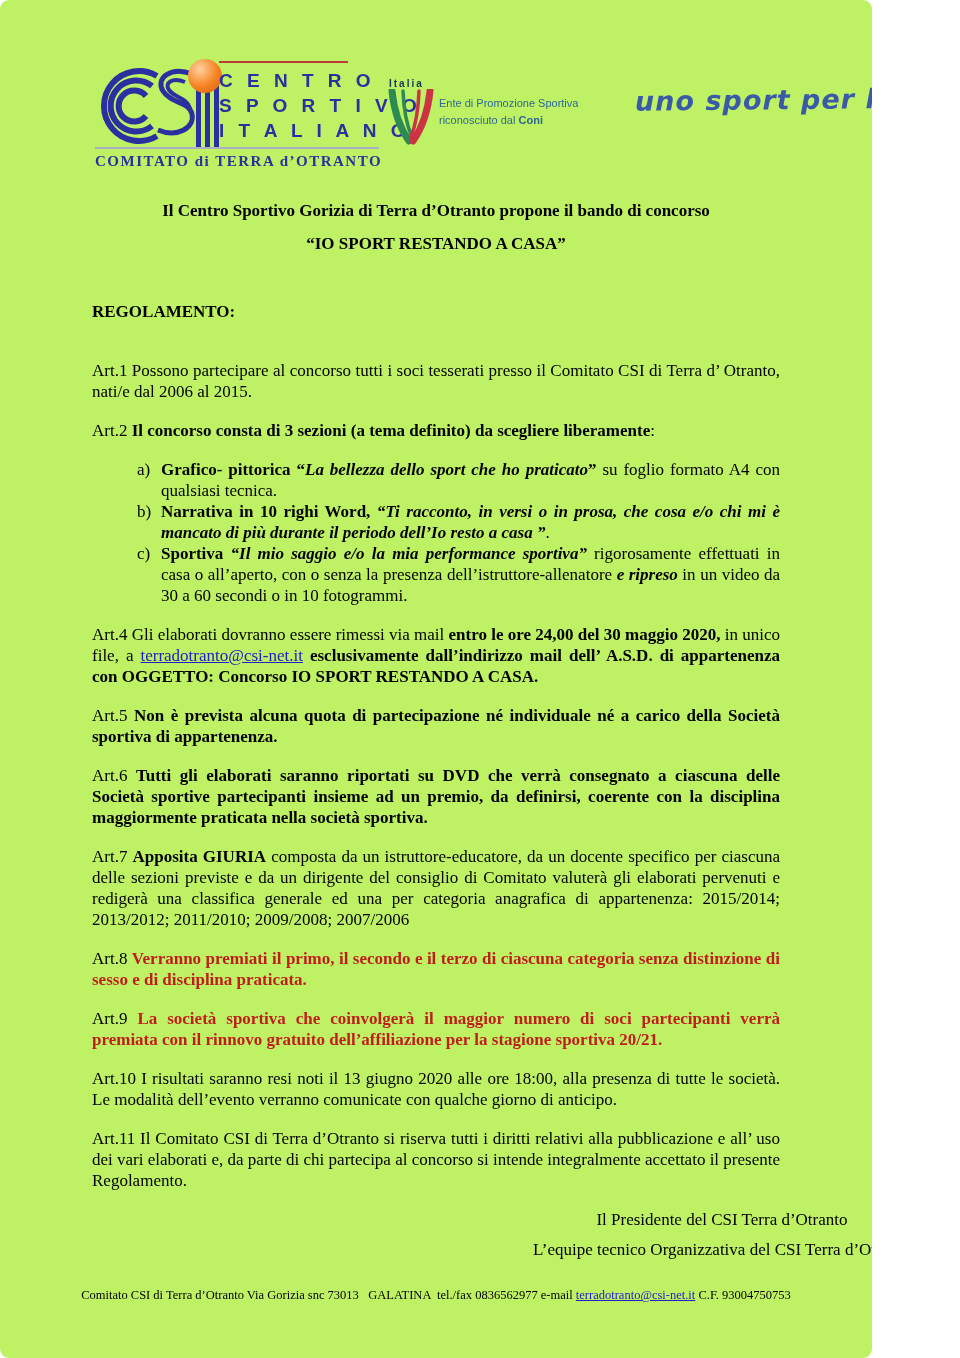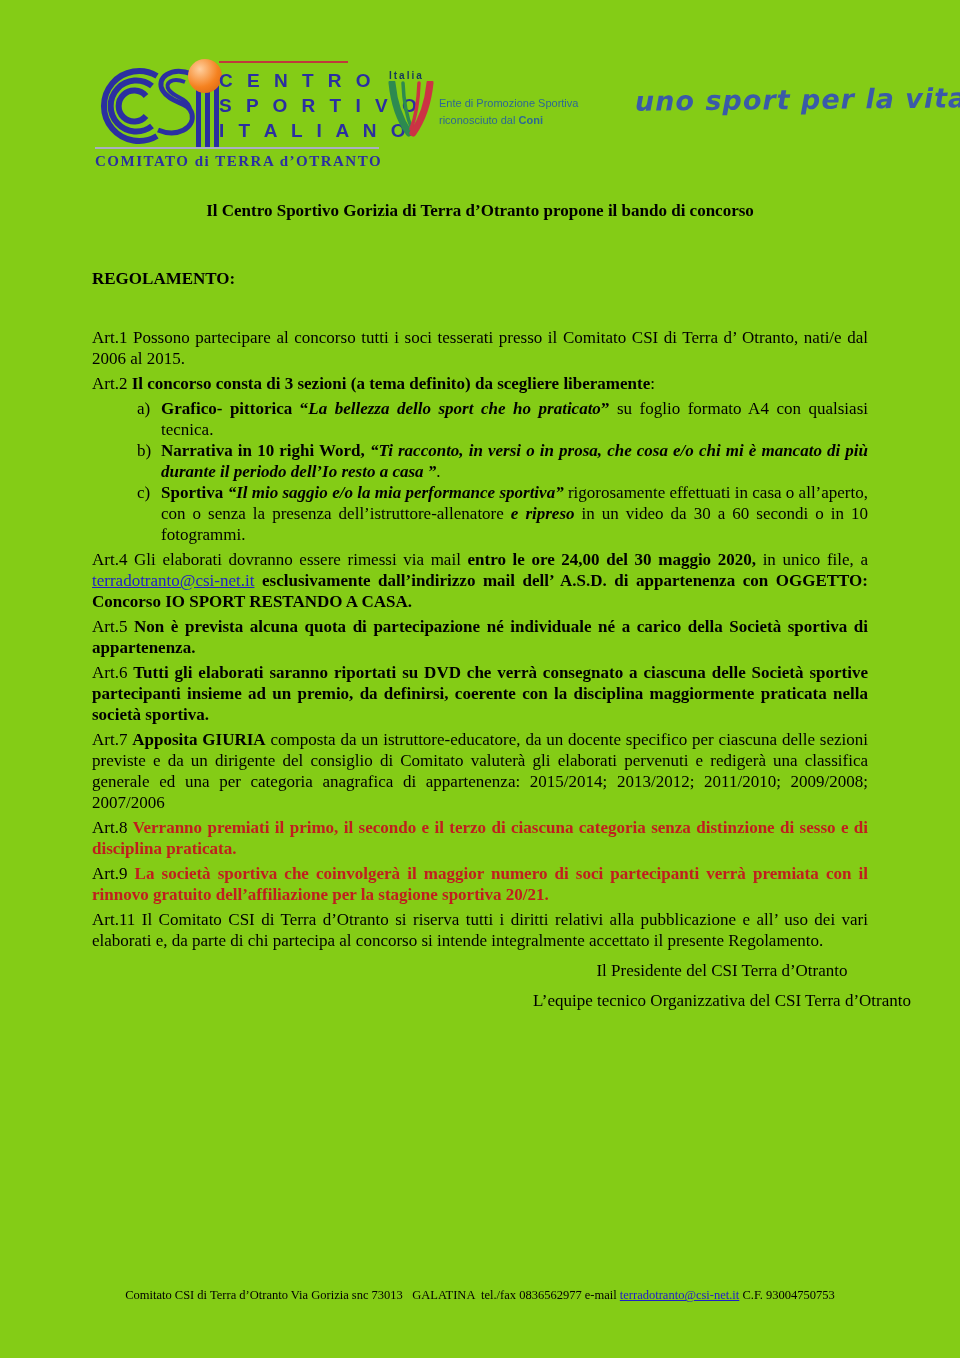--- a/index.html
+++ b/index.html
@@ -1,48 +1,48 @@
 <!DOCTYPE html>
 <html lang="it"><head>
 <meta charset="utf-8">
 <style>
   html,body{margin:0;padding:0;background:#ffffff;}
-  .page{position:relative;width:960px;height:1358px;background:#84cc16;overflow:hidden;
-        font-family:"Liberation Serif",serif;color:#000;}
+  .page{position:relative;width:872px;height:1358px;background:#bef264;overflow:hidden;
+        font-family:"Liberation Serif",serif;color:#000;border-radius:9px;}
 
   
   .header{position:relative;height:116px;margin:58px 0 0 95px;}
   .csi-logo{position:absolute;left:0;top:0;width:288px;}
   .logo-art{position:relative;height:89px;}
   .logo-art svg{position:absolute;left:0;top:2px;}
   .ball{position:absolute;left:93px;top:1px;width:34px;height:34px;border-radius:50%;
         background:radial-gradient(circle at 35% 30%, #ffcf9e 0%, #f58220 55%, #d2600a 100%);}
   .red-line{position:absolute;left:124px;top:3px;width:129px;height:2px;background:#c03a3a;}
   .logo-text{position:absolute;left:124px;top:10px;color:#2b2fa0;
              font-family:"Liberation Sans",sans-serif;font-weight:bold;font-size:19px;
              letter-spacing:4.5px;line-height:25px;white-space:nowrap;}
   .logo-divider{position:absolute;top:89px;left:0;width:284px;height:2px;background:#aab0c2;}
   .committee{position:absolute;top:95px;left:0;color:#2b2fa0;white-space:nowrap;
              font-family:Liberation Serif, serif;font-weight:bold;font-size:15px;letter-spacing:1.5px;}
 
-  .coni-emblem{position:absolute;left:292px;top:12px;width:50px;}
+  .coni-emblem{position:absolute;left:292px;top:20px;width:50px;}
   .italia-label{font-family:"Liberation Sans",sans-serif;font-weight:bold;font-size:10px;
                 color:#14375c;letter-spacing:2px;margin-left:2px;}
   .coni-text{position:absolute;left:344px;top:37px;font-family:Liberation Sans, sans-serif;
              font-size:11px;color:#2e6893;line-height:17px;white-space:nowrap;}
   .slogan{position:absolute;left:540px;top:26px;font-family:"DejaVu Sans",sans-serif;
           font-style:italic;font-weight:bold;font-size:27px;color:#3a5aa8;
           letter-spacing:1px;transform:rotate(-0.6deg);white-space:nowrap;}
 
   
   .content{margin:0 92px;font-size:17px;line-height:21px;}
   .t1{margin:26px 0 0;text-align:center;font-weight:bold;}
   .t2{margin:12px 0 0;text-align:center;font-weight:bold;}
   .reg{margin:47px 0 0;text-align:left;font-weight:bold;}
-  .para{margin:4px 0;text-align:justify;}
+  .para{margin:18px 0;text-align:justify;}
   .para.first{margin-top:38px;}
   .list{margin:0 0 0 45px;}
   .li{display:flex;}
   .marker{flex:0 0 24px;}
   .li-body{flex:1;text-align:justify;}
   .b{font-weight:bold;}
   .i{font-style:italic;}
   .red{color:#c01e1e;}
   .link{color:#2020c8;text-decoration:underline;cursor:pointer;}
 
@@ -101,20 +101,21 @@
     <div class="coni-text">
       <div>Ente di Promozione Sportiva</div>
       <div><span>riconosciuto dal </span><b>Coni</b></div>
     </div>
 
     <div class="slogan">uno sport per la vita</div>
   </header>
 
   <main class="content">
     <p class="t1">Il Centro Sportivo Gorizia di Terra d’Otranto propone il bando di concorso</p>
+    <p class="t2">“IO SPORT RESTANDO A CASA”</p>
     <p class="reg">REGOLAMENTO:</p>
 
     <p class="para first"><span>Art.1 Possono partecipare al concorso tutti i soci tesserati presso il Comitato CSI di Terra d’ Otranto, nati/e dal 2006 al 2015.</span></p>
     <p class="para"><span>Art.2 </span><span class="b">Il concorso consta di 3 sezioni (a tema definito) da scegliere liberamente</span><span>:</span></p>
 
     <div class="list">
       <div class="li">
         <span class="marker">a)</span>
         <span class="li-body"><span class="b">Grafico- pittorica “</span><span class="b i">La bellezza dello sport che ho praticato</span><span class="b">”</span><span> su foglio formato A4 con qualsiasi tecnica.</span></span>
       </div>
@@ -127,20 +128,21 @@
         <span class="li-body"><span class="b">Sportiva </span><span class="b i">“Il mio saggio e/o la mia performance sportiva”</span><span> rigorosamente effettuati in casa o all’aperto, con o senza la presenza dell’istruttore-allenatore </span><span class="b i">e ripreso</span><span> in un video da 30 a 60 secondi o in 10 fotogrammi.</span></span>
       </div>
     </div>
 
     <p class="para"><span>Art.4 Gli elaborati dovranno essere rimessi via mail </span><span class="b">entro le ore 24,00 del 30 maggio 2020,</span><span> in unico file, a </span><span class="link">terradotranto@csi-net.it</span><span class="b"> esclusivamente dall’indirizzo mail dell’ A.S.D. di appartenenza con OGGETTO: Concorso IO SPORT RESTANDO A CASA.</span></p>
     <p class="para"><span>Art.5 </span><span class="b">Non è prevista alcuna quota di partecipazione né individuale né a carico della Società sportiva di appartenenza.</span></p>
     <p class="para"><span>Art.6 </span><span class="b">Tutti gli elaborati saranno riportati su DVD che verrà consegnato a ciascuna delle Società sportive partecipanti insieme ad un premio, da definirsi, coerente con la disciplina maggiormente praticata nella società sportiva.</span></p>
     <p class="para"><span>Art.7 </span><span class="b">Apposita GIURIA</span><span> composta da un istruttore-educatore, da un docente specifico per ciascuna delle sezioni previste e da un dirigente del consiglio di Comitato valuterà gli elaborati pervenuti e redigerà una classifica generale ed una per categoria anagrafica di appartenenza: 2015/2014; 2013/2012; 2011/2010; 2009/2008; 2007/2006</span></p>
     <p class="para"><span>Art.8 </span><span class="b red">Verranno premiati il primo, il secondo e il terzo di ciascuna categoria senza distinzione di sesso e di disciplina praticata.</span></p>
     <p class="para"><span>Art.9 </span><span class="b red">La società sportiva che coinvolgerà il maggior numero di soci partecipanti verrà premiata con il rinnovo gratuito dell’affiliazione per la stagione sportiva 20/21.</span></p>
+    <p class="para"><span>Art.10 I risultati saranno resi noti il 13 giugno 2020 alle ore 18:00, alla presenza di tutte le società. Le modalità dell’evento verranno comunicate con qualche giorno di anticipo.</span></p>
     <p class="para"><span>Art.11 Il Comitato CSI di Terra d’Otranto si riserva tutti i diritti relativi alla pubblicazione e all’ uso dei vari elaborati e, da parte di chi partecipa al concorso si intende integralmente accettato il presente Regolamento.</span></p>
 
     <div class="sigs">
       <p>Il Presidente del CSI Terra d’Otranto</p>
       <p>L’equipe tecnico Organizzativa del CSI Terra d’Otranto</p>
     </div>
   </main>
 
   <footer class="footer"><span>Comitato CSI di Terra d’Otranto Via Gorizia snc 73013   GALATINA  tel./fax 0836562977 e-mail </span><span class="link">terradotranto@csi-net.it</span><span> C.F. 93004750753</span></footer>
 </div>

